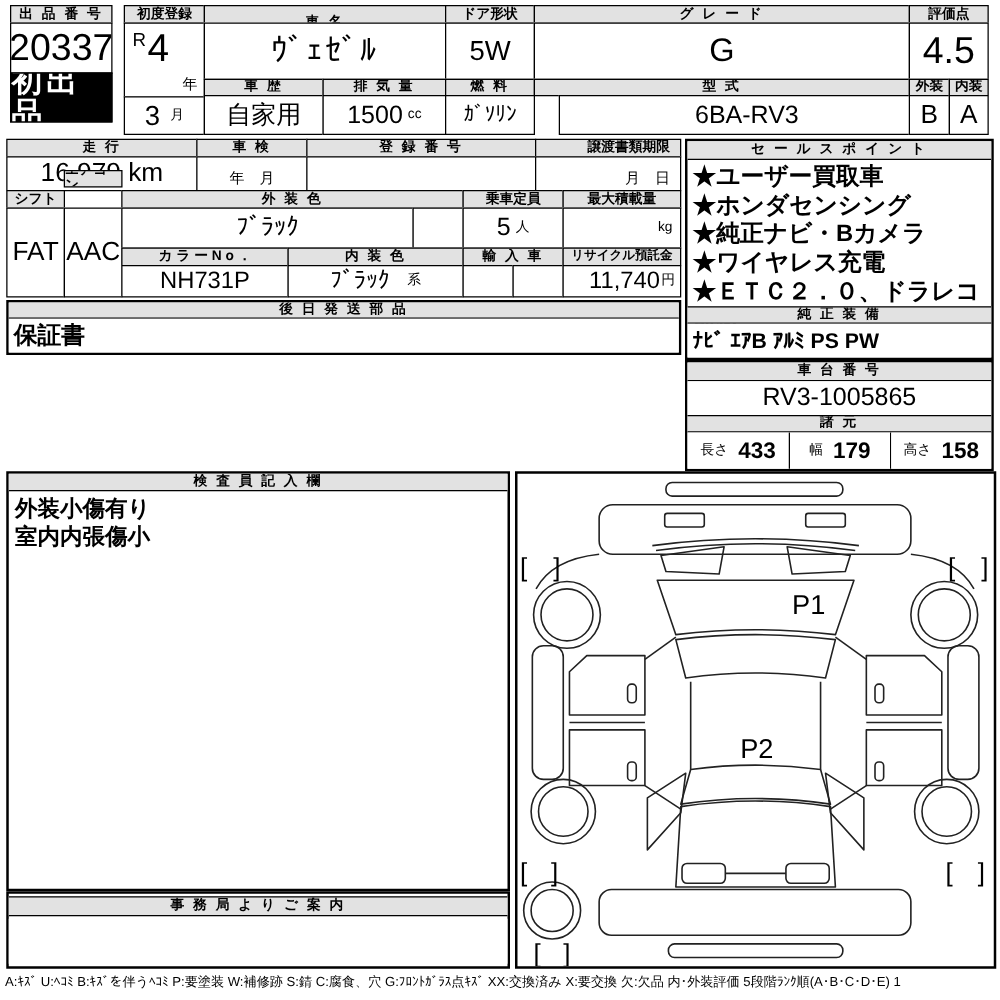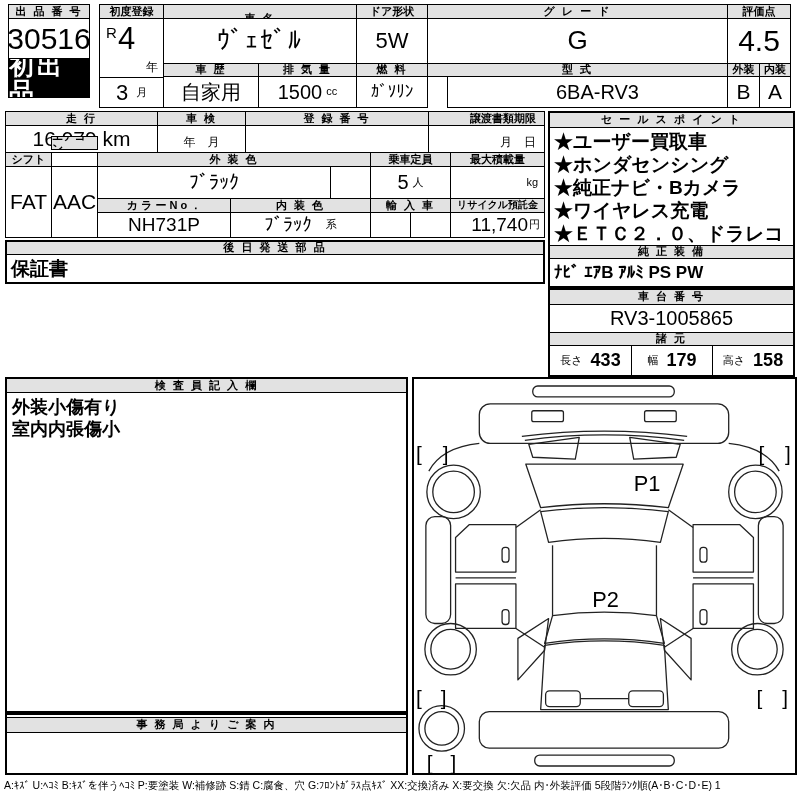--- a/index.html
+++ b/index.html
@@ -17,21 +17,21 @@
   .big{font-size:30px;}
   svg text{font-family:"Liberation Sans",sans-serif;}
   #legend{position:absolute;left:4px;top:779px;width:794px;font-size:10.5px;white-space:nowrap;}
 </style>
 </head>
 <body>
 
 <div id="sheet">
 
   <div class="c hd" style="left:8px;top:4px;width:82px;height:15px;">出 品 番 号</div>
-  <div class="c" style="left:8px;top:18px;width:82px;height:41px;font-size:30px;">30516</div>
+  <div class="c" style="left:8px;top:18px;width:82px;height:41px;font-size:30px;">20337</div>
   <div class="c badge" style="left:8px;top:58px;width:82px;height:40px;">初出品</div>
 
   <div class="c hd" style="left:99px;top:4px;width:65px;height:15px;letter-spacing:0;">初度登録</div>
   <div class="c hd" style="left:163px;top:4px;width:194px;height:29px;">車 名</div>
   <div class="c hd" style="left:356px;top:4px;width:72px;height:15px;letter-spacing:0;">ドア形状</div>
   <div class="c hd" style="left:427px;top:4px;width:301px;height:15px;">グ レ ー ド</div>
   <div class="c hd" style="left:727px;top:4px;width:64px;height:15px;letter-spacing:0;">評価点</div>
 
   <div class="c" style="left:99px;top:18px;width:65px;height:60px;">
     <span style="position:absolute;left:6px;top:6px;font-size:15px;">R</span>

